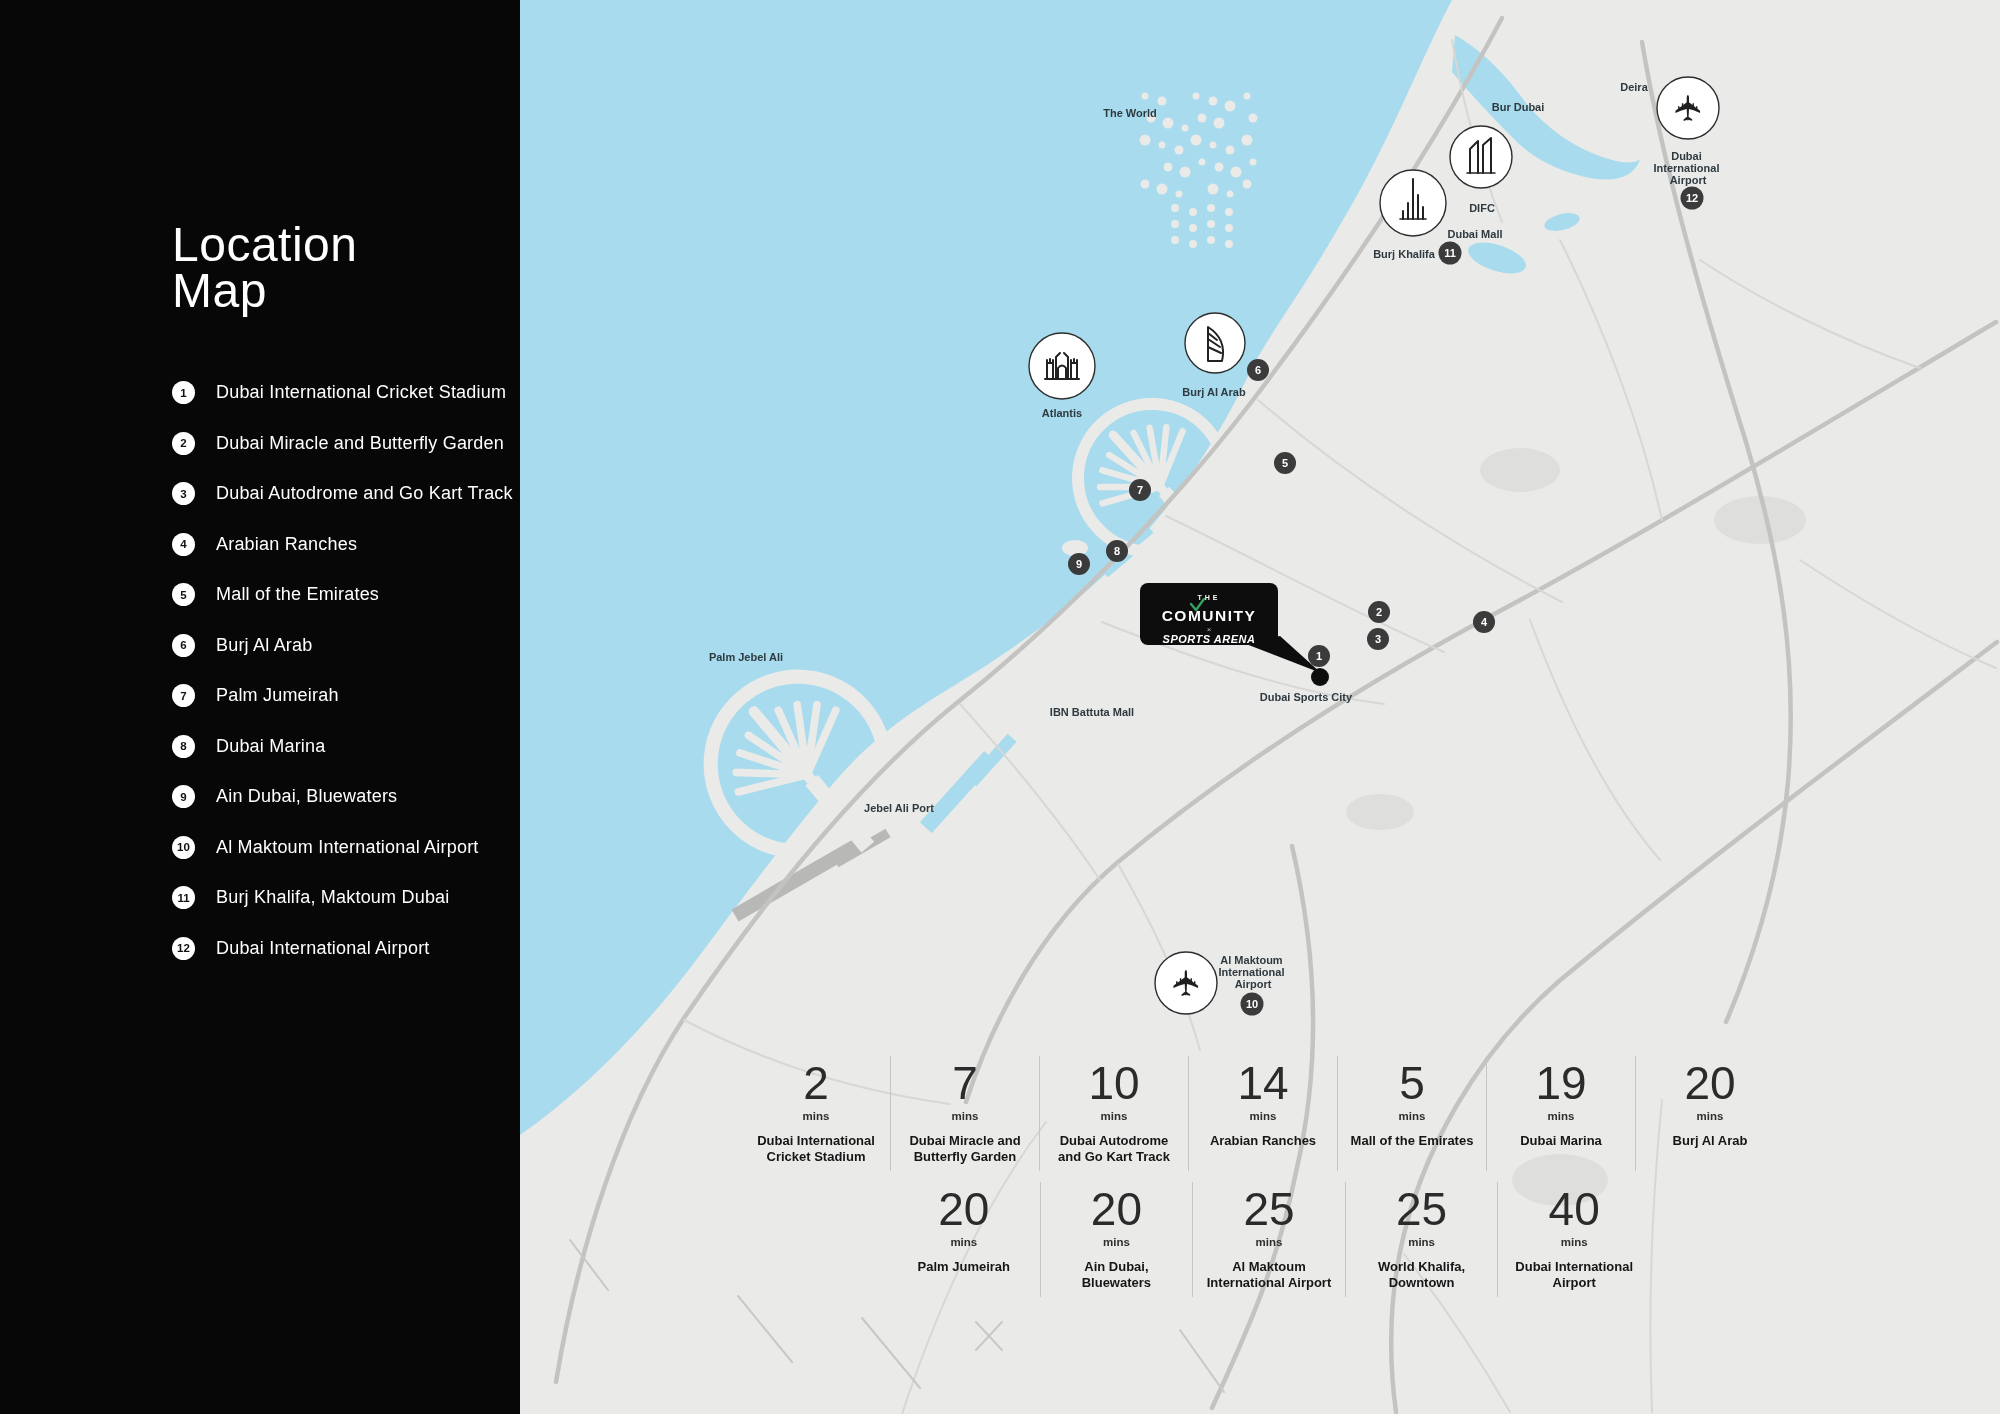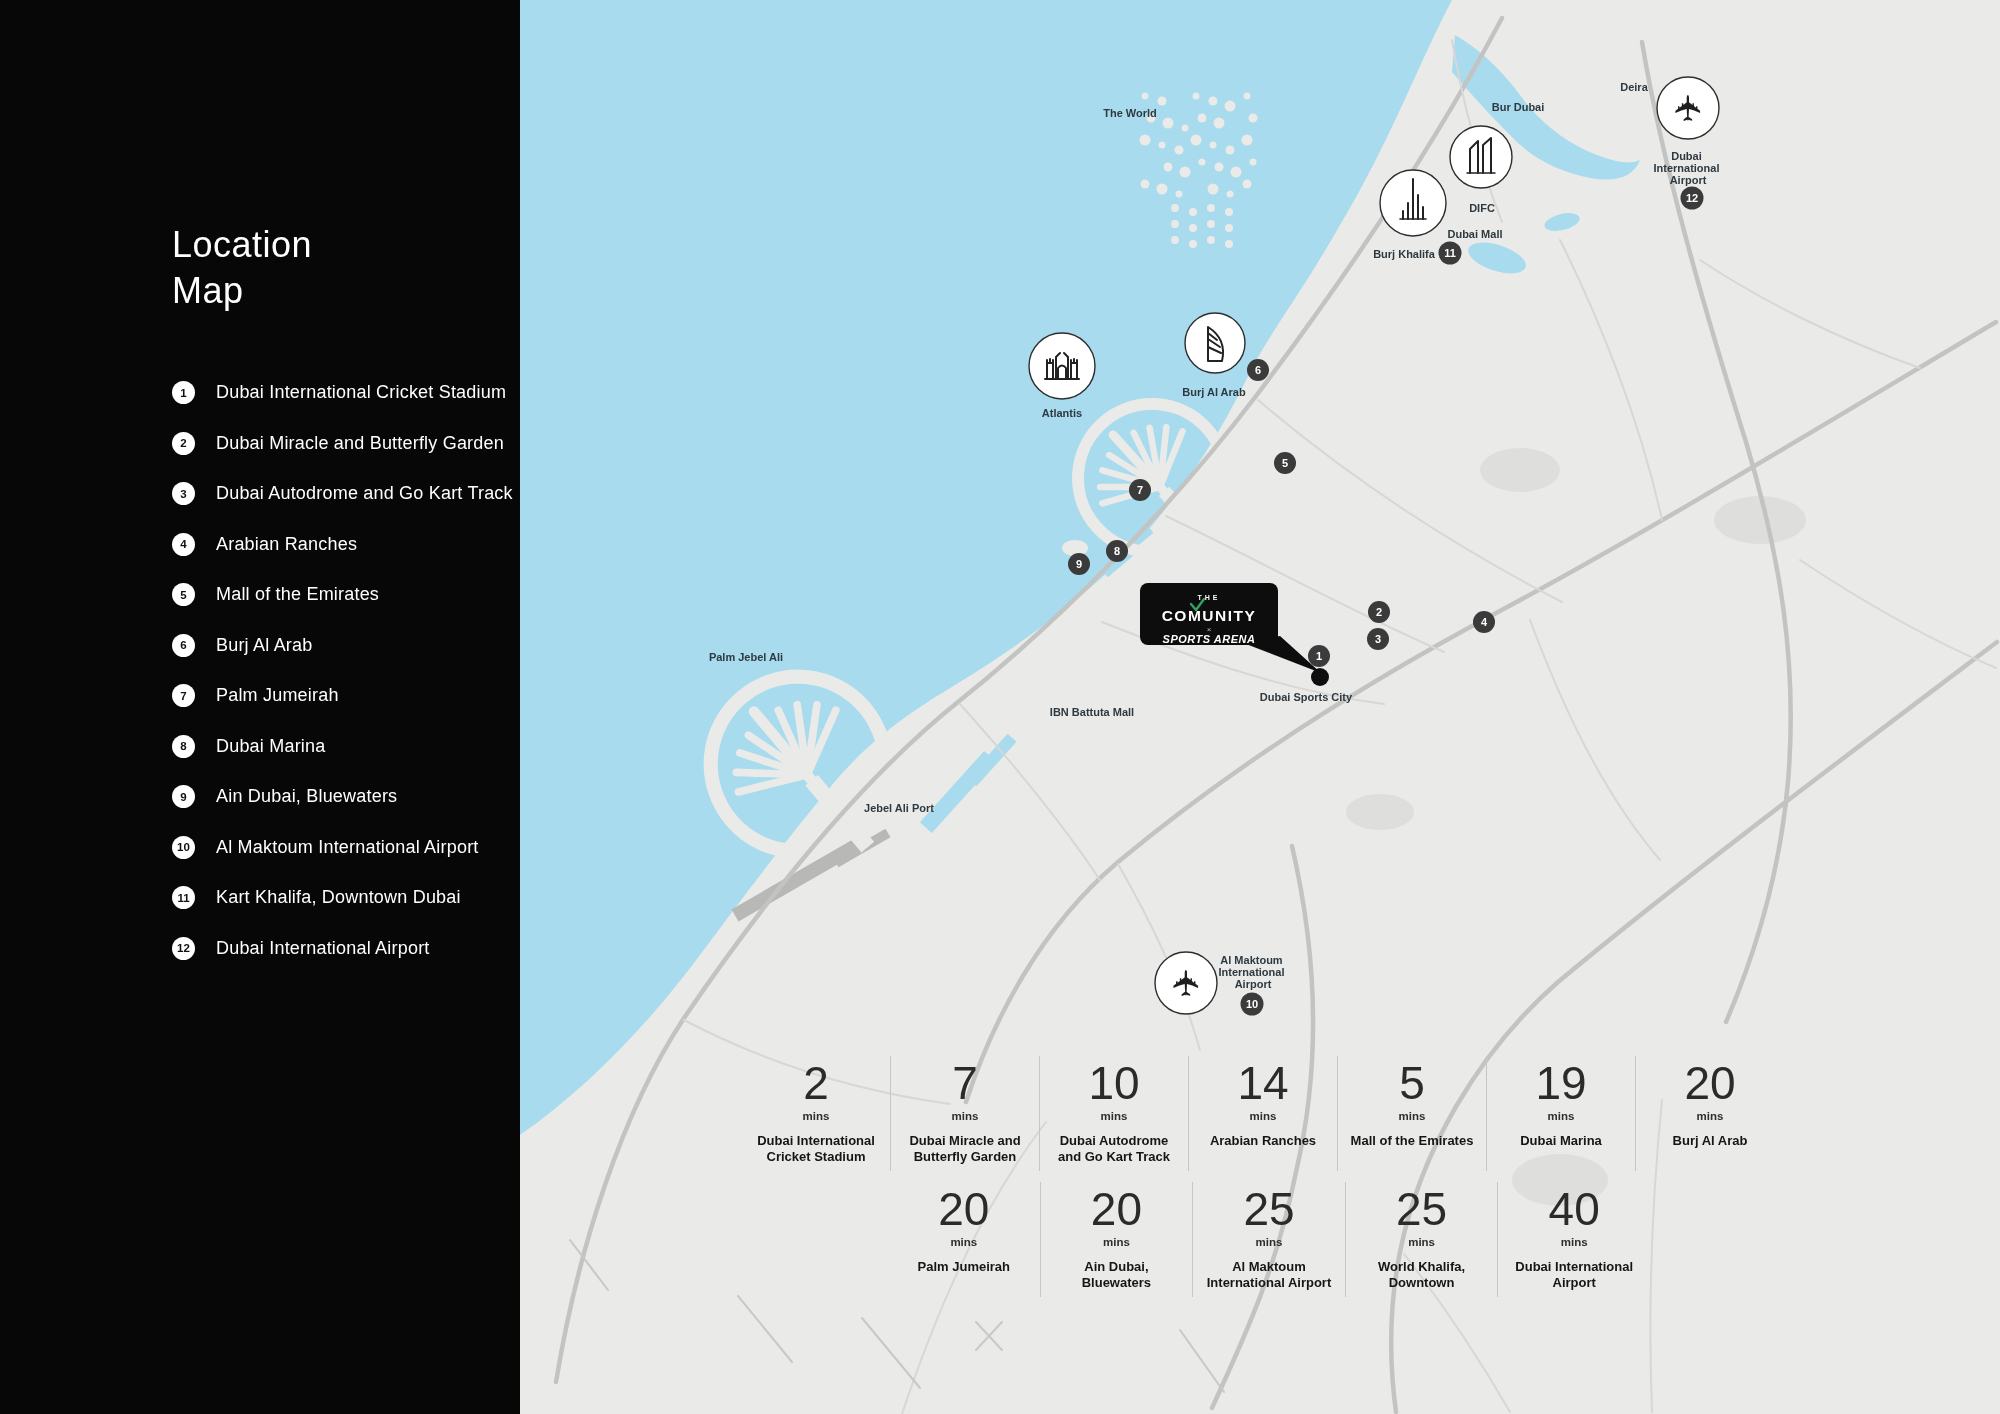--- a/index.html
+++ b/index.html
@@ -1,21 +1,21 @@
 <!DOCTYPE html>
 <html><head>
 <meta charset="utf-8">
 <style>
   html,body{margin:0;padding:0;background:#ffffff;}
   #page{position:relative;width:2000px;height:1414px;overflow:hidden;
         font-family:"Liberation Sans","DejaVu Sans",sans-serif;background:#eaeae8;}
 
   
   #sidebar{position:absolute;left:0;top:0;width:520px;height:1414px;background:#070707;}
-  #sb-title{position:absolute;left:172px;top:222px;color:#ffffff;font-size:36px;
+  #sb-title{position:absolute;left:172px;top:222px;color:#ffffff;font-size:48px;
             line-height:46px;font-weight:500;letter-spacing:.5px;}
   #legend{position:absolute;left:172px;top:381px;margin:0;padding:0;list-style:none;}
   .leg-item{display:flex;align-items:center;height:23px;margin-bottom:27.5px;}
   .leg-num{flex:0 0 auto;width:23px;height:23px;border-radius:50%;background:#ffffff;
            color:#101010;font-size:11.5px;font-weight:700;display:flex;
            align-items:center;justify-content:center;}
   .leg-label{margin-left:21px;color:#ffffff;font-size:18px;font-weight:400;
              letter-spacing:.2px;white-space:nowrap;}
 
   
@@ -93,21 +93,21 @@
       <li class="leg-item">
           <span class="leg-num">9</span>
           <span class="leg-label">Ain Dubai, Bluewaters</span>
         </li>
       <li class="leg-item">
           <span class="leg-num">10</span>
           <span class="leg-label">Al Maktoum International Airport</span>
         </li>
       <li class="leg-item">
           <span class="leg-num">11</span>
-          <span class="leg-label">Kart Khalifa, Downtown Dubai</span>
+          <span class="leg-label">Burj Khalifa, Maktoum Dubai</span>
         </li>
       <li class="leg-item">
           <span class="leg-num">12</span>
           <span class="leg-label">Dubai International Airport</span>
         </li>
     </ul>
   </aside>
 
   <svg id="map" viewBox="520 0 1480 1414">
 

